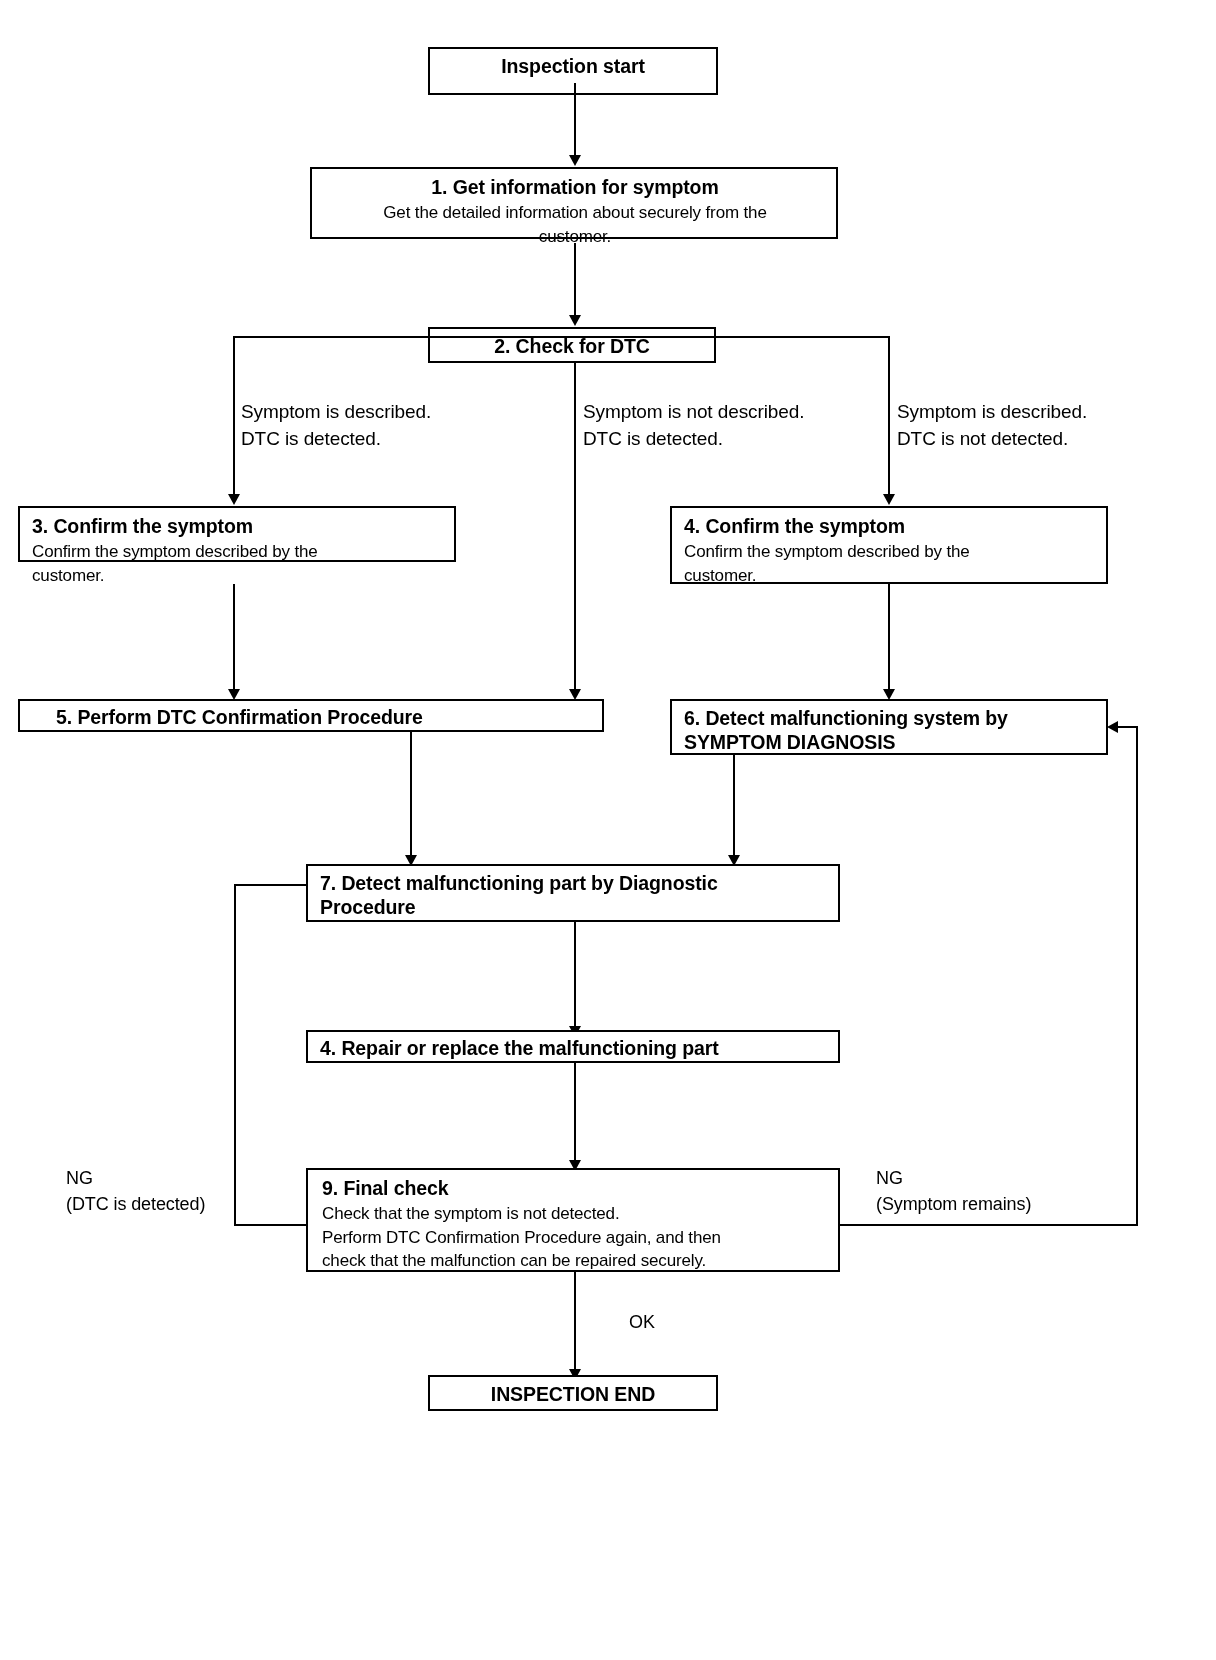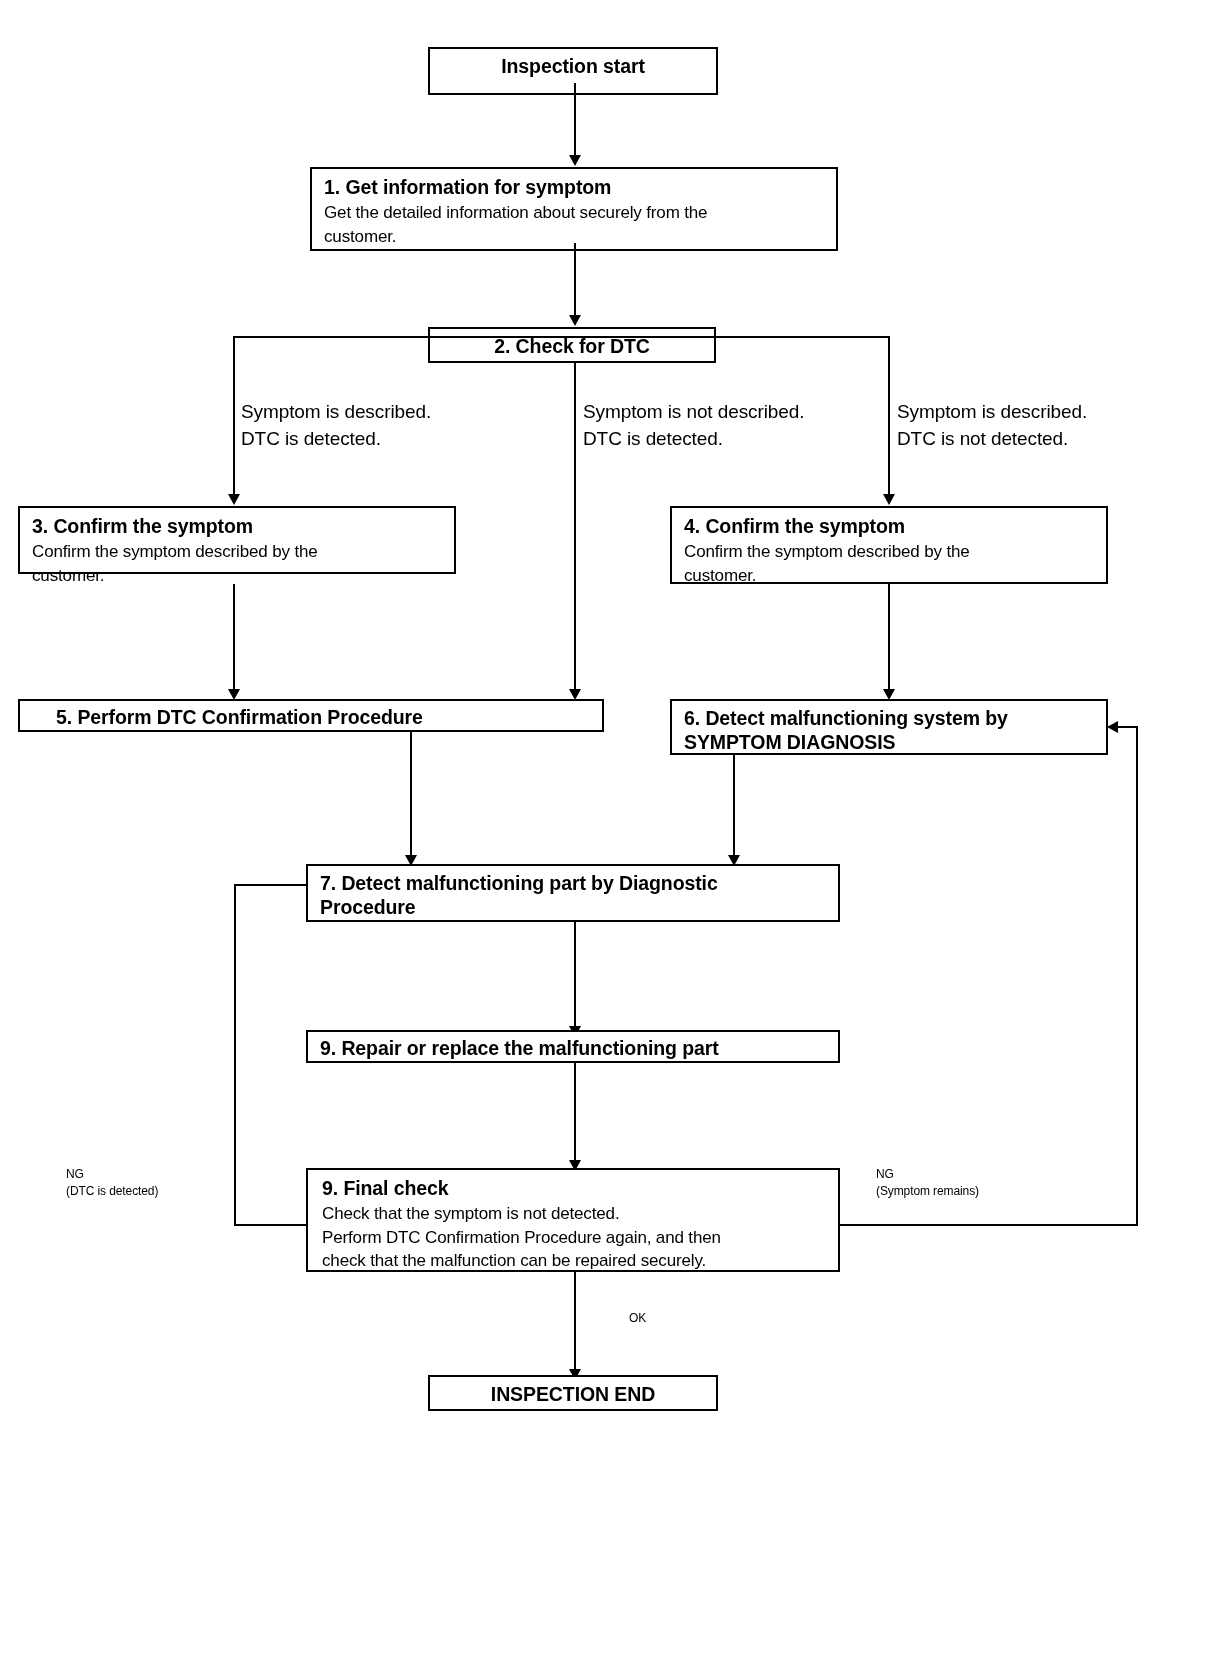--- a/index.html
+++ b/index.html
@@ -49,21 +49,21 @@
   }
   .edge-label {
     position: absolute;
     font-size: 19px;
     line-height: 1.42;
     white-space: pre-line;
     letter-spacing: -0.1px;
   }
   .flow-label {
     position: absolute;
-    font-size: 12px;
+    font-size: 18px;
     line-height: 1.42;
     white-space: pre-line;
     letter-spacing: -0.1px;
   }
   .line {
     position: absolute;
     background: #000000;
   }
   .vline { width: 2px; }
   .hline { height: 2px; }
@@ -89,21 +89,21 @@
 
 <div id="canvas">
 
   <div class="box centered" style="left:428px; top:47px; width:290px; height:48px;">
     <div class="box-title">Inspection start</div>
   </div>
 
   <div class="line vline" style="left:574px; top:83px; height:72px;"></div>
   <div class="arrow-down" style="left:569px; top:155px;"></div>
 
-  <div class="box" style="left:310px; top:167px; width:528px; height:84px;">
+  <div class="box" style="left:310px; top:167px; width:528px; height:72px;text-align:center;">
     <div class="box-title">1. Get information for symptom</div>
     <div class="box-body">Get the detailed information about securely from the
 customer.</div>
   </div>
 
   <div class="line vline" style="left:574px; top:243px; height:72px;"></div>
   <div class="arrow-down" style="left:569px; top:315px;"></div>
 
   <div class="box centered" style="left:428px; top:327px; width:288px; height:36px;">
     <div class="box-title">2. Check for DTC</div>
@@ -120,21 +120,21 @@
   <div class="line vline" style="left:888px; top:336px; height:158px;"></div>
   <div class="arrow-down" style="left:883px; top:494px;"></div>
 
   <div class="edge-label" style="left:241px; top:399px; width:300px;">Symptom is described.
 DTC is detected.</div>
   <div class="edge-label" style="left:583px; top:399px; width:300px;">Symptom is not described.
 DTC is detected.</div>
   <div class="edge-label" style="left:897px; top:399px; width:300px;">Symptom is described.
 DTC is not detected.</div>
 
-  <div class="box" style="left:18px; top:506px; width:438px; height:68px;">
+  <div class="box" style="left:18px; top:506px; width:438px; height:56px;">
     <div class="box-title">3. Confirm the symptom</div>
     <div class="box-body">Confirm the symptom described by the
 customer.</div>
   </div>
 
   <div class="box" style="left:670px; top:506px; width:438px; height:78px;">
     <div class="box-title">4. Confirm the symptom</div>
     <div class="box-body">Confirm the symptom described by the
 customer.</div>
   </div>
@@ -162,21 +162,21 @@
 
   <div class="box" style="left:306px; top:864px; width:534px; height:58px;">
     <div class="box-title tight">7. Detect malfunctioning part by Diagnostic
     Procedure</div>
   </div>
 
   <div class="line vline" style="left:574px; top:922px; height:104px;"></div>
   <div class="arrow-down" style="left:569px; top:1026px;"></div>
 
   <div class="box" style="left:306px; top:1030px; width:534px; height:33px;">
-    <div class="box-title" style="line-height:1.05;">9. Repair or replace the malfunctioning part</div>
+    <div class="box-title" style="line-height:1.05;">4. Repair or replace the malfunctioning part</div>
   </div>
 
   <div class="line vline" style="left:574px; top:1063px; height:97px;"></div>
   <div class="arrow-down" style="left:569px; top:1160px;"></div>
 
   <div class="box" style="left:306px; top:1168px; width:534px; height:104px;padding-left:14px;">
     <div class="box-title">9. Final check</div>
     <div class="box-body">Check that the symptom is not detected.
 Perform DTC Confirmation Procedure again, and then
 check that the malfunction can be repaired securely.</div>

